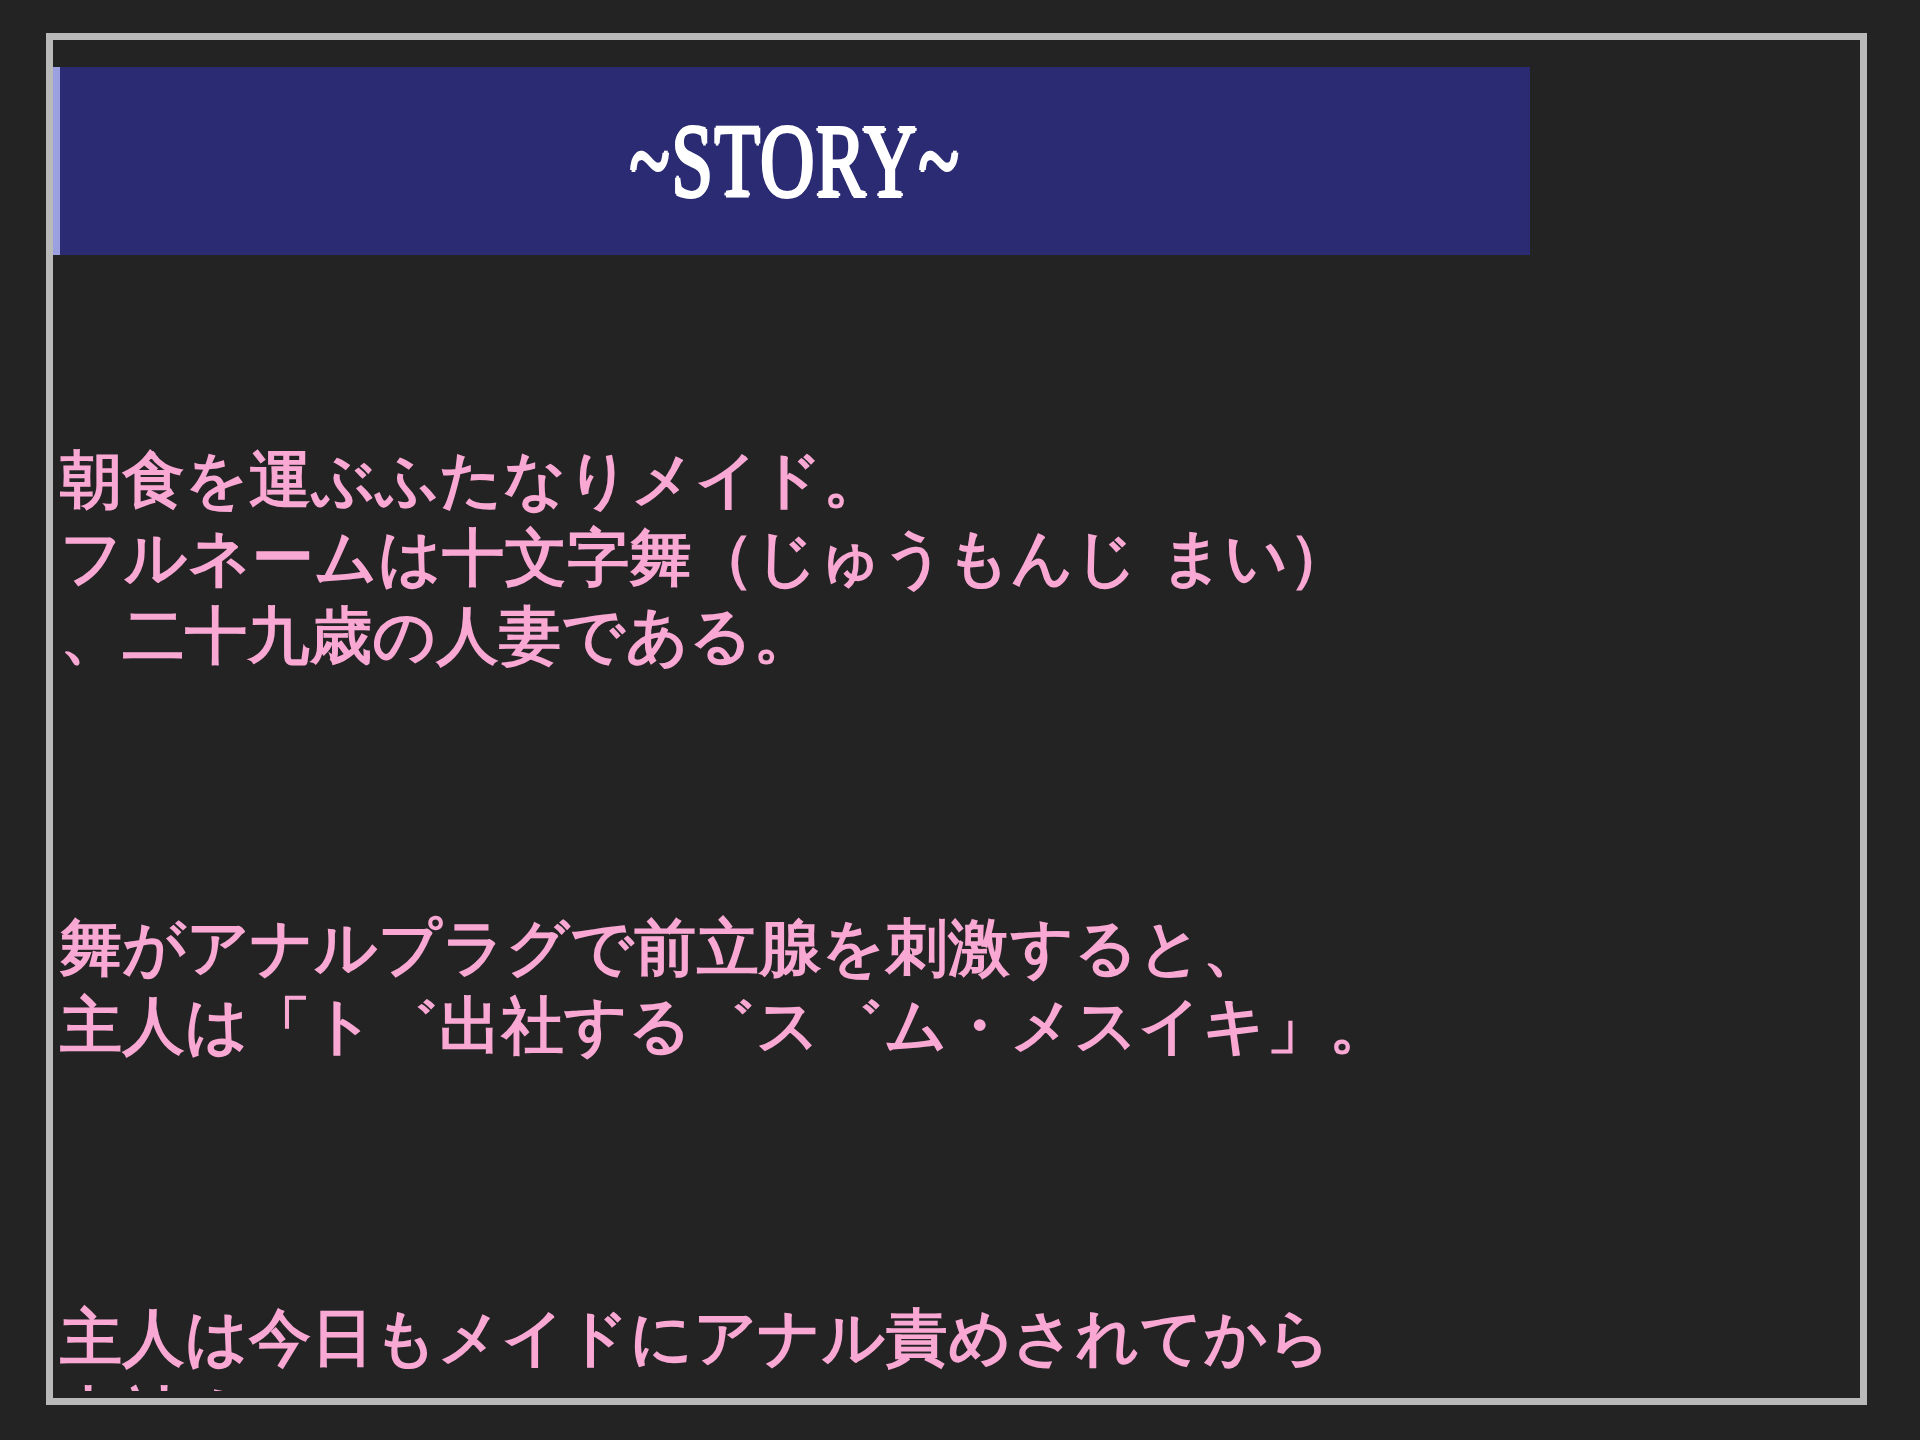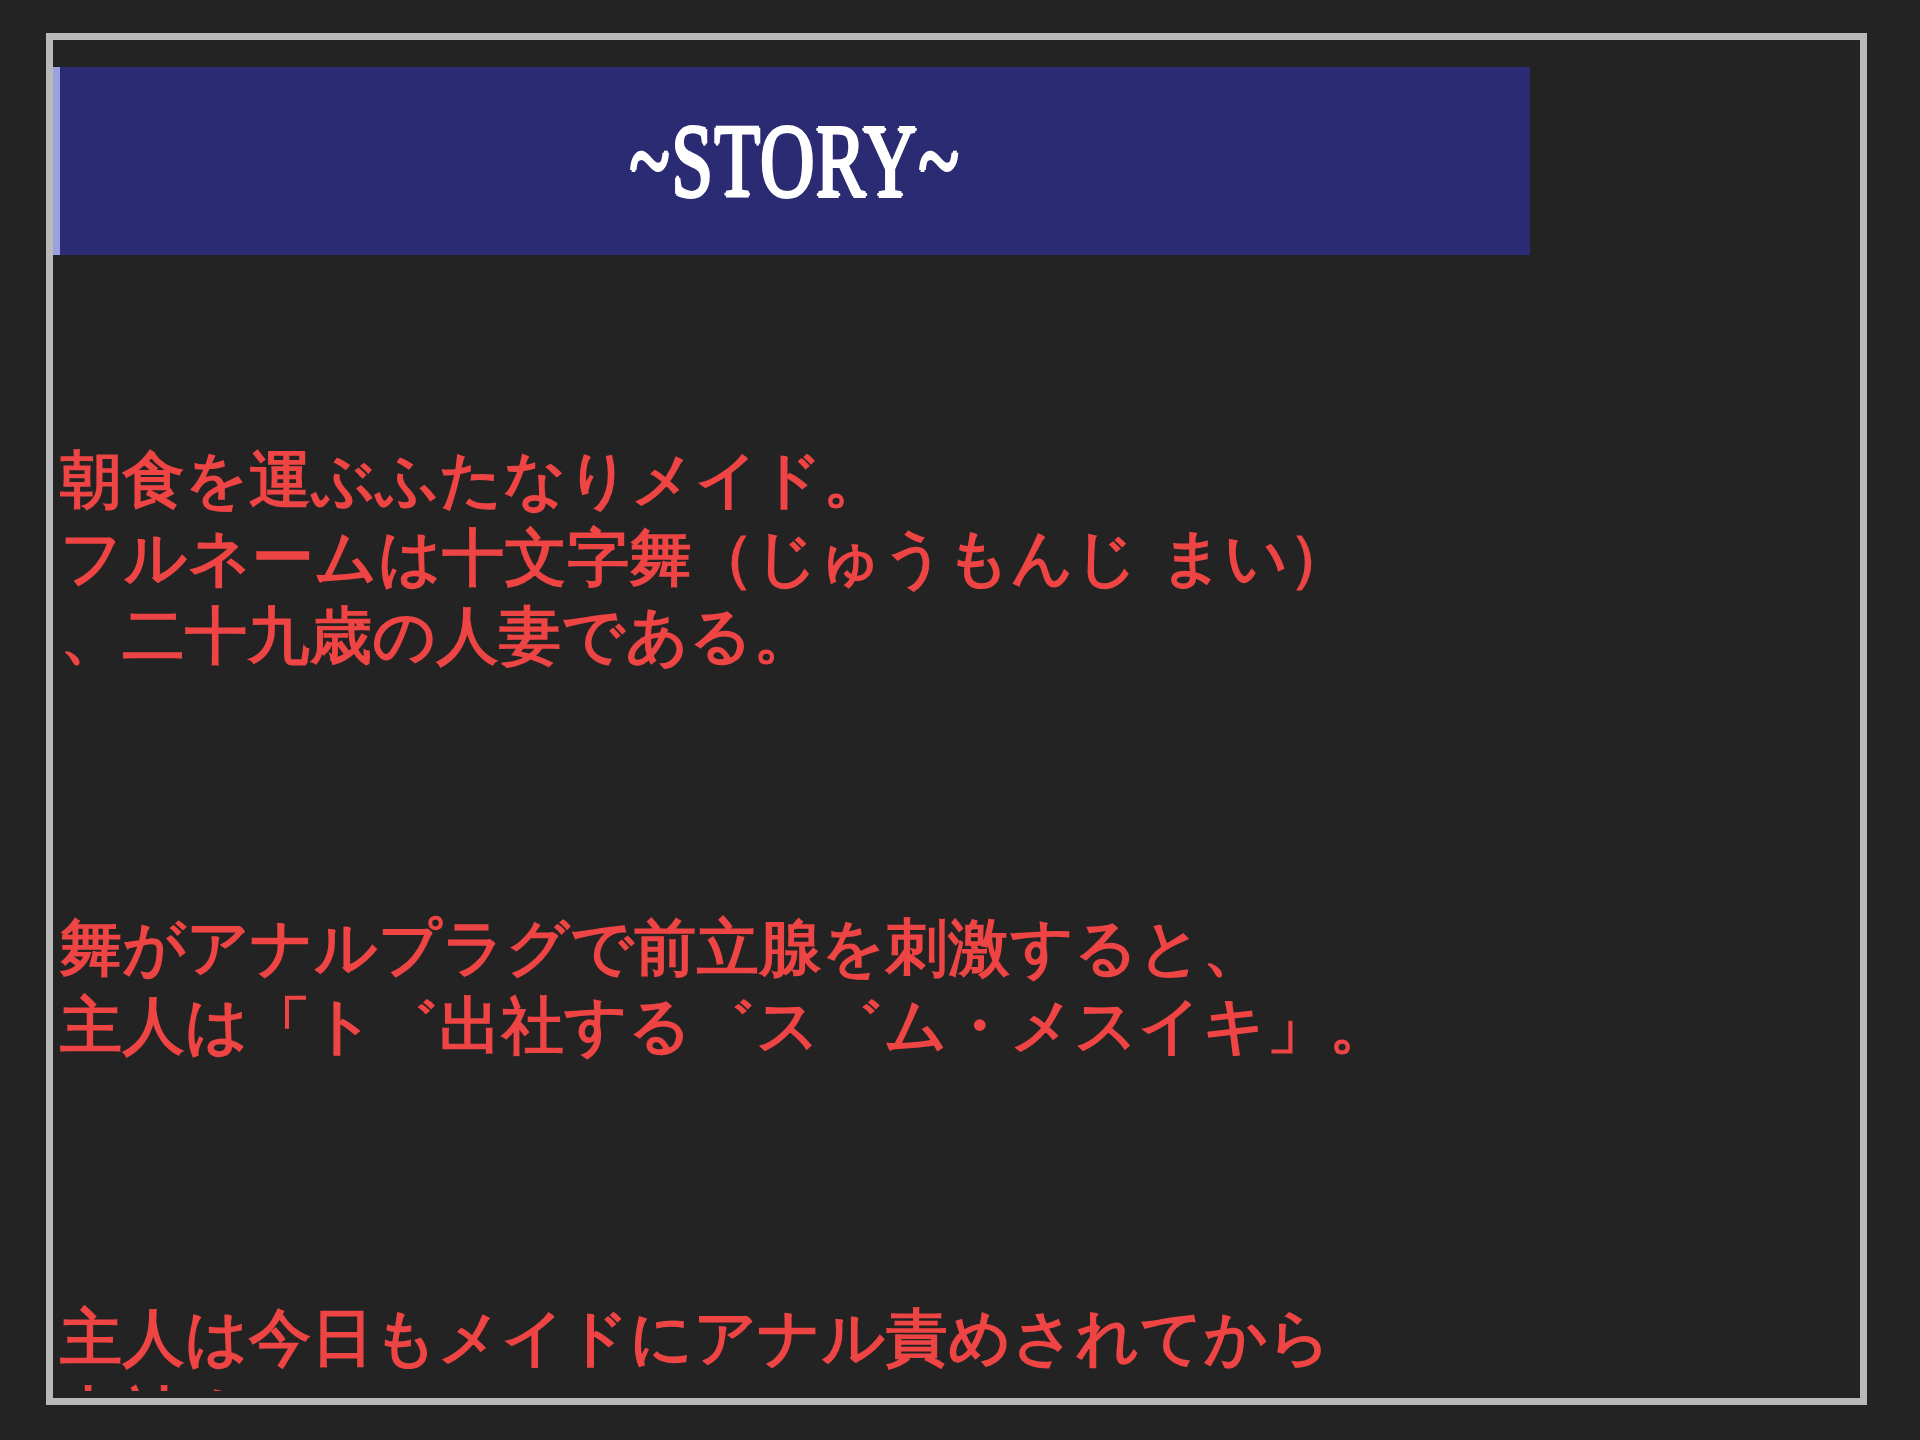--- a/index.html
+++ b/index.html
@@ -65,21 +65,21 @@
   }
 
   
   #story-body {
     position: absolute;
     left: 7px;
     top: 245px;
     right: 7px;
     bottom: 7px;
     padding: 0;
-    color: #ef4444;
+    color: #f9a8d4;
     font-family: "DejaVu Sans", "Liberation Sans", sans-serif;
     font-size: 62px;
     line-height: 78px;
     font-weight: 700;
     letter-spacing: 0.5px;
     white-space: pre-wrap;
     overflow: hidden;
   }
 
   .para {

